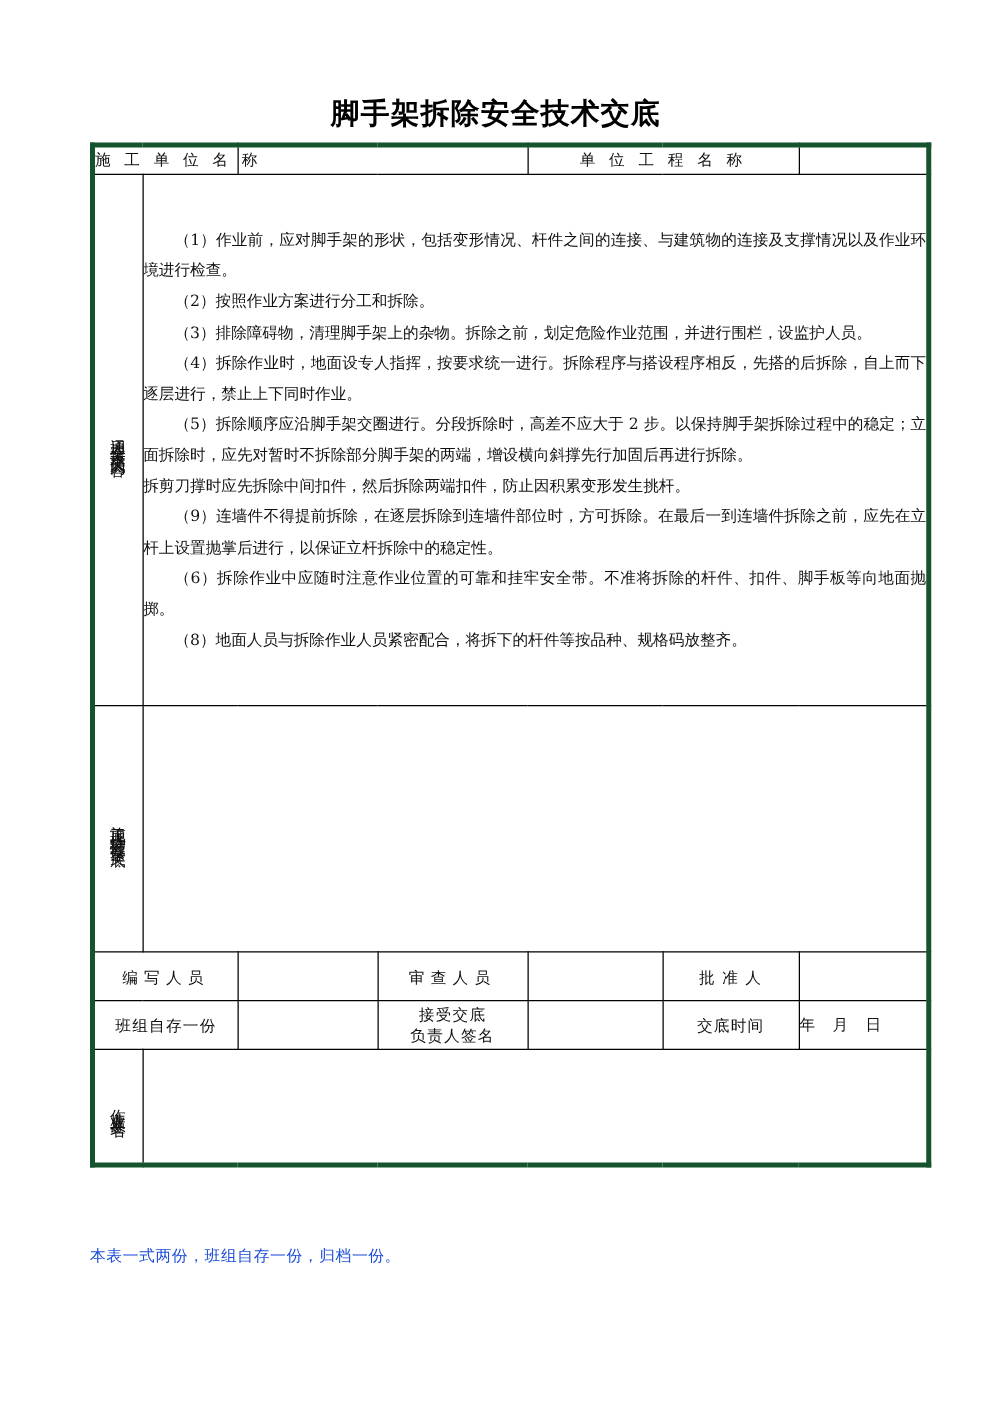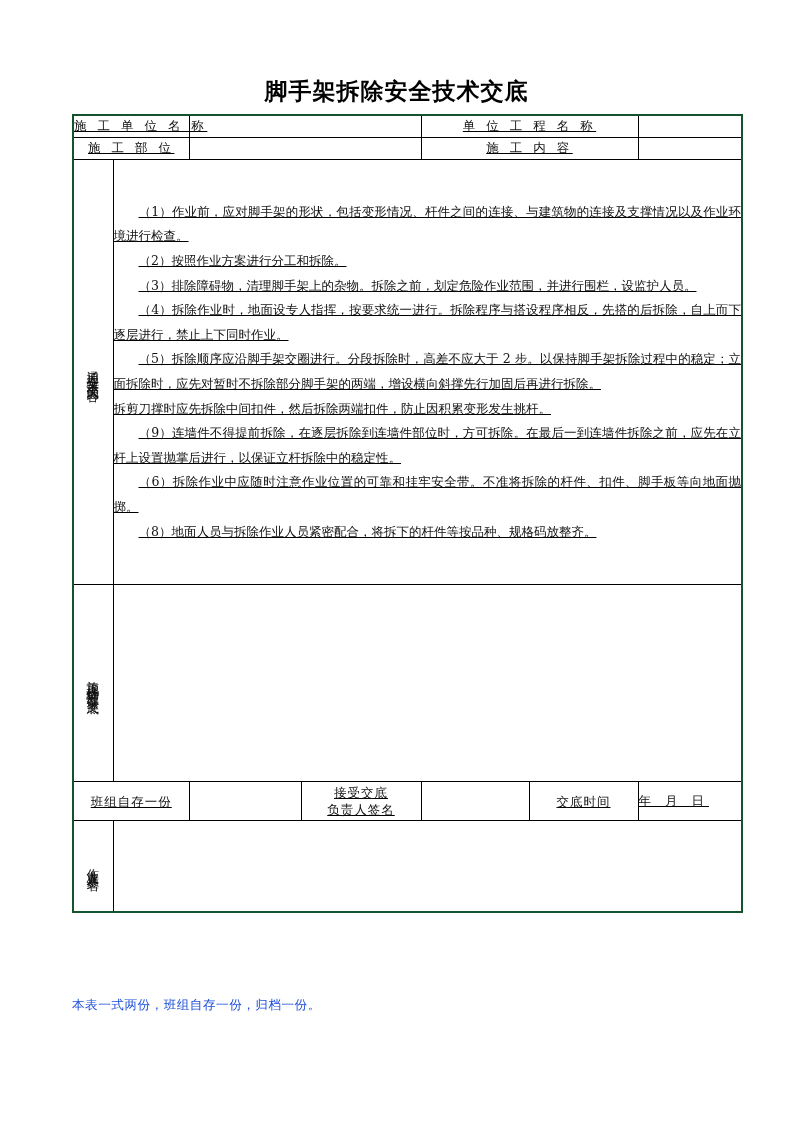--- a/index.html
+++ b/index.html
@@ -44,22 +44,21 @@
   }
   table.form td {
     border: 1px solid #000000;
     padding: 0;
     vertical-align: middle;
     font-family: "DejaVu Serif", "Liberation Serif", serif;
     font-size: 12.5px;
     color: #111111;
   }
   table.form {
-    border: 2px solid #14532d;
-    text-decoration: underline;
+    border: 4px solid #14532d;
   }
   .hdr-label {
     text-align: center;
     height: 21px;
     letter-spacing: 3.5px;
     font-size: 12.5px;
     white-space: nowrap;
   }
   .hdr-blank {
     background: #ffffff;
@@ -136,26 +135,20 @@
     </colgroup>
     <tbody>
 
       <tr>
         <td class="hdr-label" colspan="2">施 工 单 位 名 称</td>
         <td class="hdr-blank" colspan="2"></td>
         <td class="hdr-label" colspan="2">单 位 工 程 名 称</td>
         <td class="hdr-blank"></td>
       </tr>
 
-      <tr>
-        <td class="hdr-label" colspan="2">施  工  部  位</td>
-        <td class="hdr-blank" colspan="2"></td>
-        <td class="hdr-label" colspan="2">施  工  内  容</td>
-        <td class="hdr-blank"></td>
-      </tr>
 
       <tr>
         <td class="vlabel">
           <span class="vlabel-inner">通用安全技术交底内容</span>
         </td>
         <td class="content-cell" colspan="6" style="height:424px">
           <p class="ind">（1）作业前，应对脚手架的形状，包括变形情况、杆件之间的连接、与建筑物的连接及支撑情况以及作业环境进行检查。</p>
           <p class="ind">（2）按照作业方案进行分工和拆除。</p>
           <p class="ind">（3）排除障碍物，清理脚手架上的杂物。拆除之前，划定危险作业范围，并进行围栏，设监护人员。</p>
           <p class="ind">（4）拆除作业时，地面设专人指挥，按要求统一进行。拆除程序与搭设程序相反，先搭的后拆除，自上而下逐层进行，禁止上下同时作业。</p>
@@ -167,20 +160,28 @@
         </td>
       </tr>
 
       <tr>
         <td class="vlabel">
           <span class="vlabel-inner">施工现场针对性安全交底</span>
         </td>
         <td class="content-cell" colspan="6" style="height:196px"></td>
       </tr>
 
+      <tr>
+        <td class="sig-label spread" colspan="2">编写人员</td>
+        <td class="sig-blank"></td>
+        <td class="sig-label spread">审查人员</td>
+        <td class="sig-blank"></td>
+        <td class="sig-label">批  准  人</td>
+        <td class="sig-blank"></td>
+      </tr>
 
       <tr>
         <td class="sig-label" colspan="2">班组自存一份</td>
         <td class="sig-blank"></td>
         <td class="sig-label">
           <div>接受交底</div>
           <div>负责人签名</div>
         </td>
         <td class="sig-blank"></td>
         <td class="sig-label">交底时间</td>

